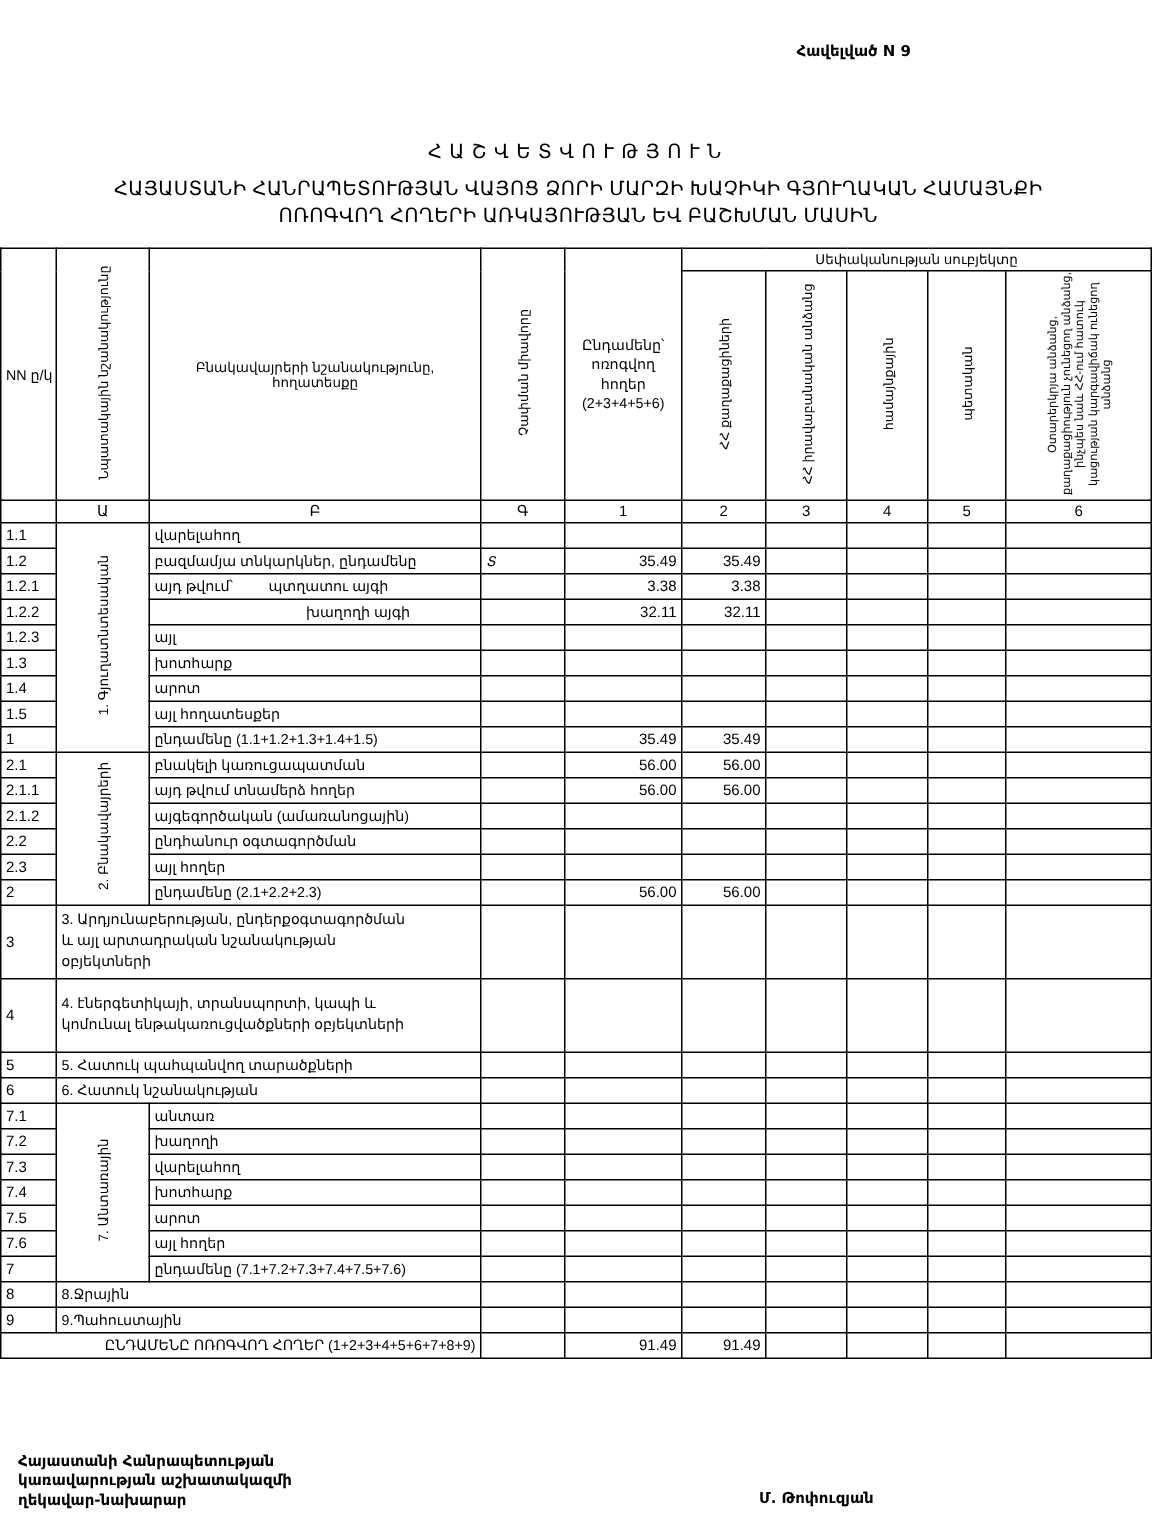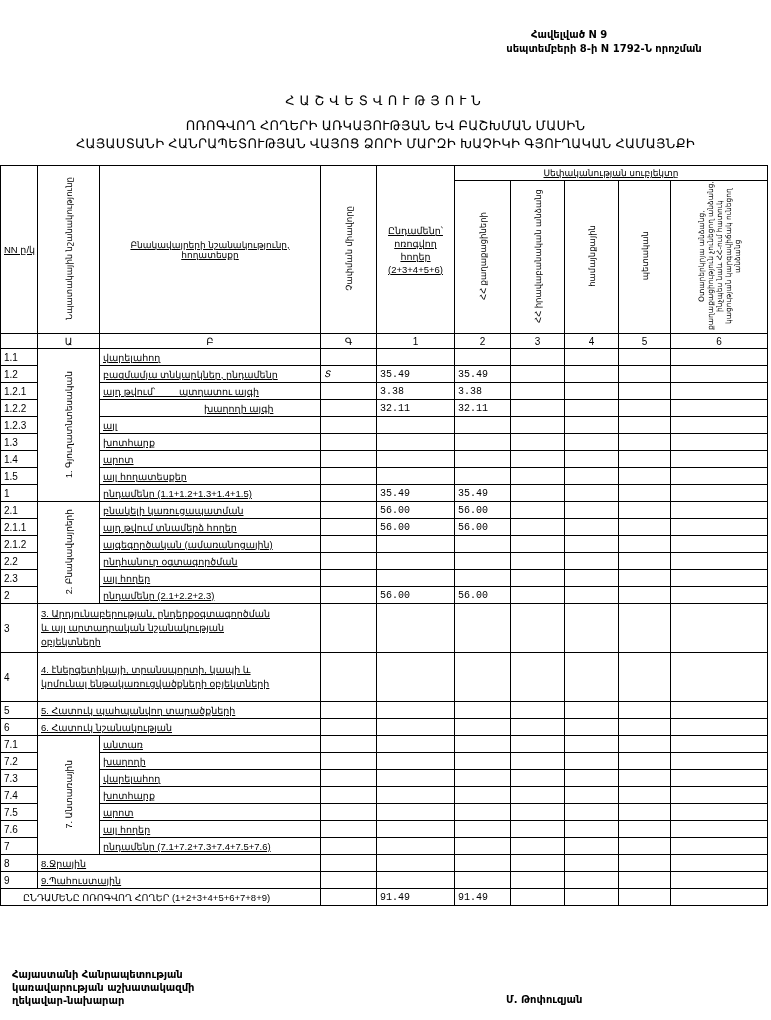--- a/index.html
+++ b/index.html
@@ -6,45 +6,44 @@
   body { width: 771px; height: 1020px; position: relative; overflow: hidden; font-family: "DejaVu Sans", sans-serif; color: #000; }
   .approval { position: absolute; right: 32px; top: 28px; width: 270px; text-align: center; font-size: 10px; font-weight: bold; line-height: 14px; }
   .approval .l1 { padding-left: 62px; text-align: left; }
   .title { position: absolute; left: 0; width: 771px; text-align: center; }
   .t1 { top: 93px; font-size: 13px; letter-spacing: 5px; font-family: "Liberation Sans", sans-serif; }
   .t2 { top: 117px; font-size: 13px; line-height: 18px; font-family: "Liberation Sans", sans-serif; letter-spacing: 0.3px; }
   table.grid { position: absolute; left: 0; top: 165px; border-collapse: collapse; table-layout: fixed; width: 767px; font-family: "Liberation Sans", sans-serif; font-size: 9.5px; }
   .grid td, .grid th { border: 1.5px solid #000; padding: 0 3px; overflow: hidden; white-space: nowrap; font-weight: normal; }
   .grid tr.body td { height: 16px; }
   .grid td.nn { text-align: left; font-size: 10px; }
-  .grid td.num { text-align: left; font-size: 10px; font-family: Liberation Mono, monospace; }
-  .grid td.desc { text-align: left; font-size: 9.5px; text-decoration: underline; }
-  .grid .hdr { text-align: center; vertical-align: middle; font-size: 9px; text-decoration: underline; }
+  .grid td.num { text-align: right; font-size: 10px; }
+  .grid td.desc { text-align: left; font-size: 9.5px; }
+  .grid .hdr { text-align: center; vertical-align: middle; font-size: 9px; }
   .vert { writing-mode: vertical-rl; transform: rotate(180deg); display: inline-block; white-space: normal; text-align: center; font-size: 8.5px; line-height: 10px; max-height: 150px; }
   .grid tr.colnum td { height: 14px; text-align: center; font-size: 10px; }
   .grid td.wrap { white-space: normal; line-height: 14px; margin-top: 44px; }
   .grid td.group { text-align: center; vertical-align: middle; }
   .grid td.group .vert { font-size: 9px; }
   .grid tr.tall td { height: 48px; }
   .grid tr.total td { height: 16px; }
   .foot-left { position: absolute; left: 12px; top: 968px; font-size: 10px; font-weight: bold; line-height: 13px; }
   .foot-right { position: absolute; left: 506px; top: 994px; font-size: 10px; font-weight: bold; }
 </style>
 </head>
 <body>
 
 <div class="approval">
   <div class="l1">Հավելված N 9</div>
-  <div>սեպտեմբերի 8-ի  N 1792-Ն որոշման</div>
 </div>
 
 <div class="title t1">ՀԱՇՎԵՏՎՈՒԹՅՈՒՆ</div>
 <div class="title t2">
+  <div>ՀԱՅԱՍՏԱՆԻ ՀԱՆՐԱՊԵՏՈՒԹՅԱՆ ՎԱՅՈՑ ՁՈՐԻ ՄԱՐԶԻ ԽԱՉԻԿԻ ԳՅՈՒՂԱԿԱՆ ՀԱՄԱՅՆՔԻ</div>
   <div>ՈՌՈԳՎՈՂ ՀՈՂԵՐԻ ԱՌԿԱՅՈՒԹՅԱՆ ԵՎ ԲԱՇԽՄԱՆ ՄԱՍԻՆ</div>
-  <div>ՀԱՅԱՍՏԱՆԻ ՀԱՆՐԱՊԵՏՈՒԹՅԱՆ ՎԱՅՈՑ ՁՈՐԻ ՄԱՐԶԻ ԽԱՉԻԿԻ ԳՅՈՒՂԱԿԱՆ ՀԱՄԱՅՆՔԻ</div>
 </div>
 
 <table class="grid">
   <colgroup>
     <col style="width:37px">
       <col style="width:62px">
       <col style="width:221px">
       <col style="width:56px">
       <col style="width:78px">
       <col style="width:56px">
@@ -394,21 +393,21 @@
       <td></td>
       <td class="num"></td>
       <td class="num"></td>
       <td></td>
         <td></td>
         <td></td>
         <td></td>
     </tr>
 
     <tr class="total">
-      <td colspan="3" style="text-align:left;padding-left:22px;font-size:9.5px">ԸՆԴԱՄԵՆԸ ՈՌՈԳՎՈՂ ՀՈՂԵՐ (1+2+3+4+5+6+7+8+9)</td>
+      <td colspan="3" style="text-align:right;padding-left:22px;font-size:9.5px">ԸՆԴԱՄԵՆԸ ՈՌՈԳՎՈՂ ՀՈՂԵՐ (1+2+3+4+5+6+7+8+9)</td>
       <td></td>
       <td class="num">91.49</td>
       <td class="num">91.49</td>
       <td></td>
         <td></td>
         <td></td>
         <td></td>
     </tr>
   </tbody>
 </table>

